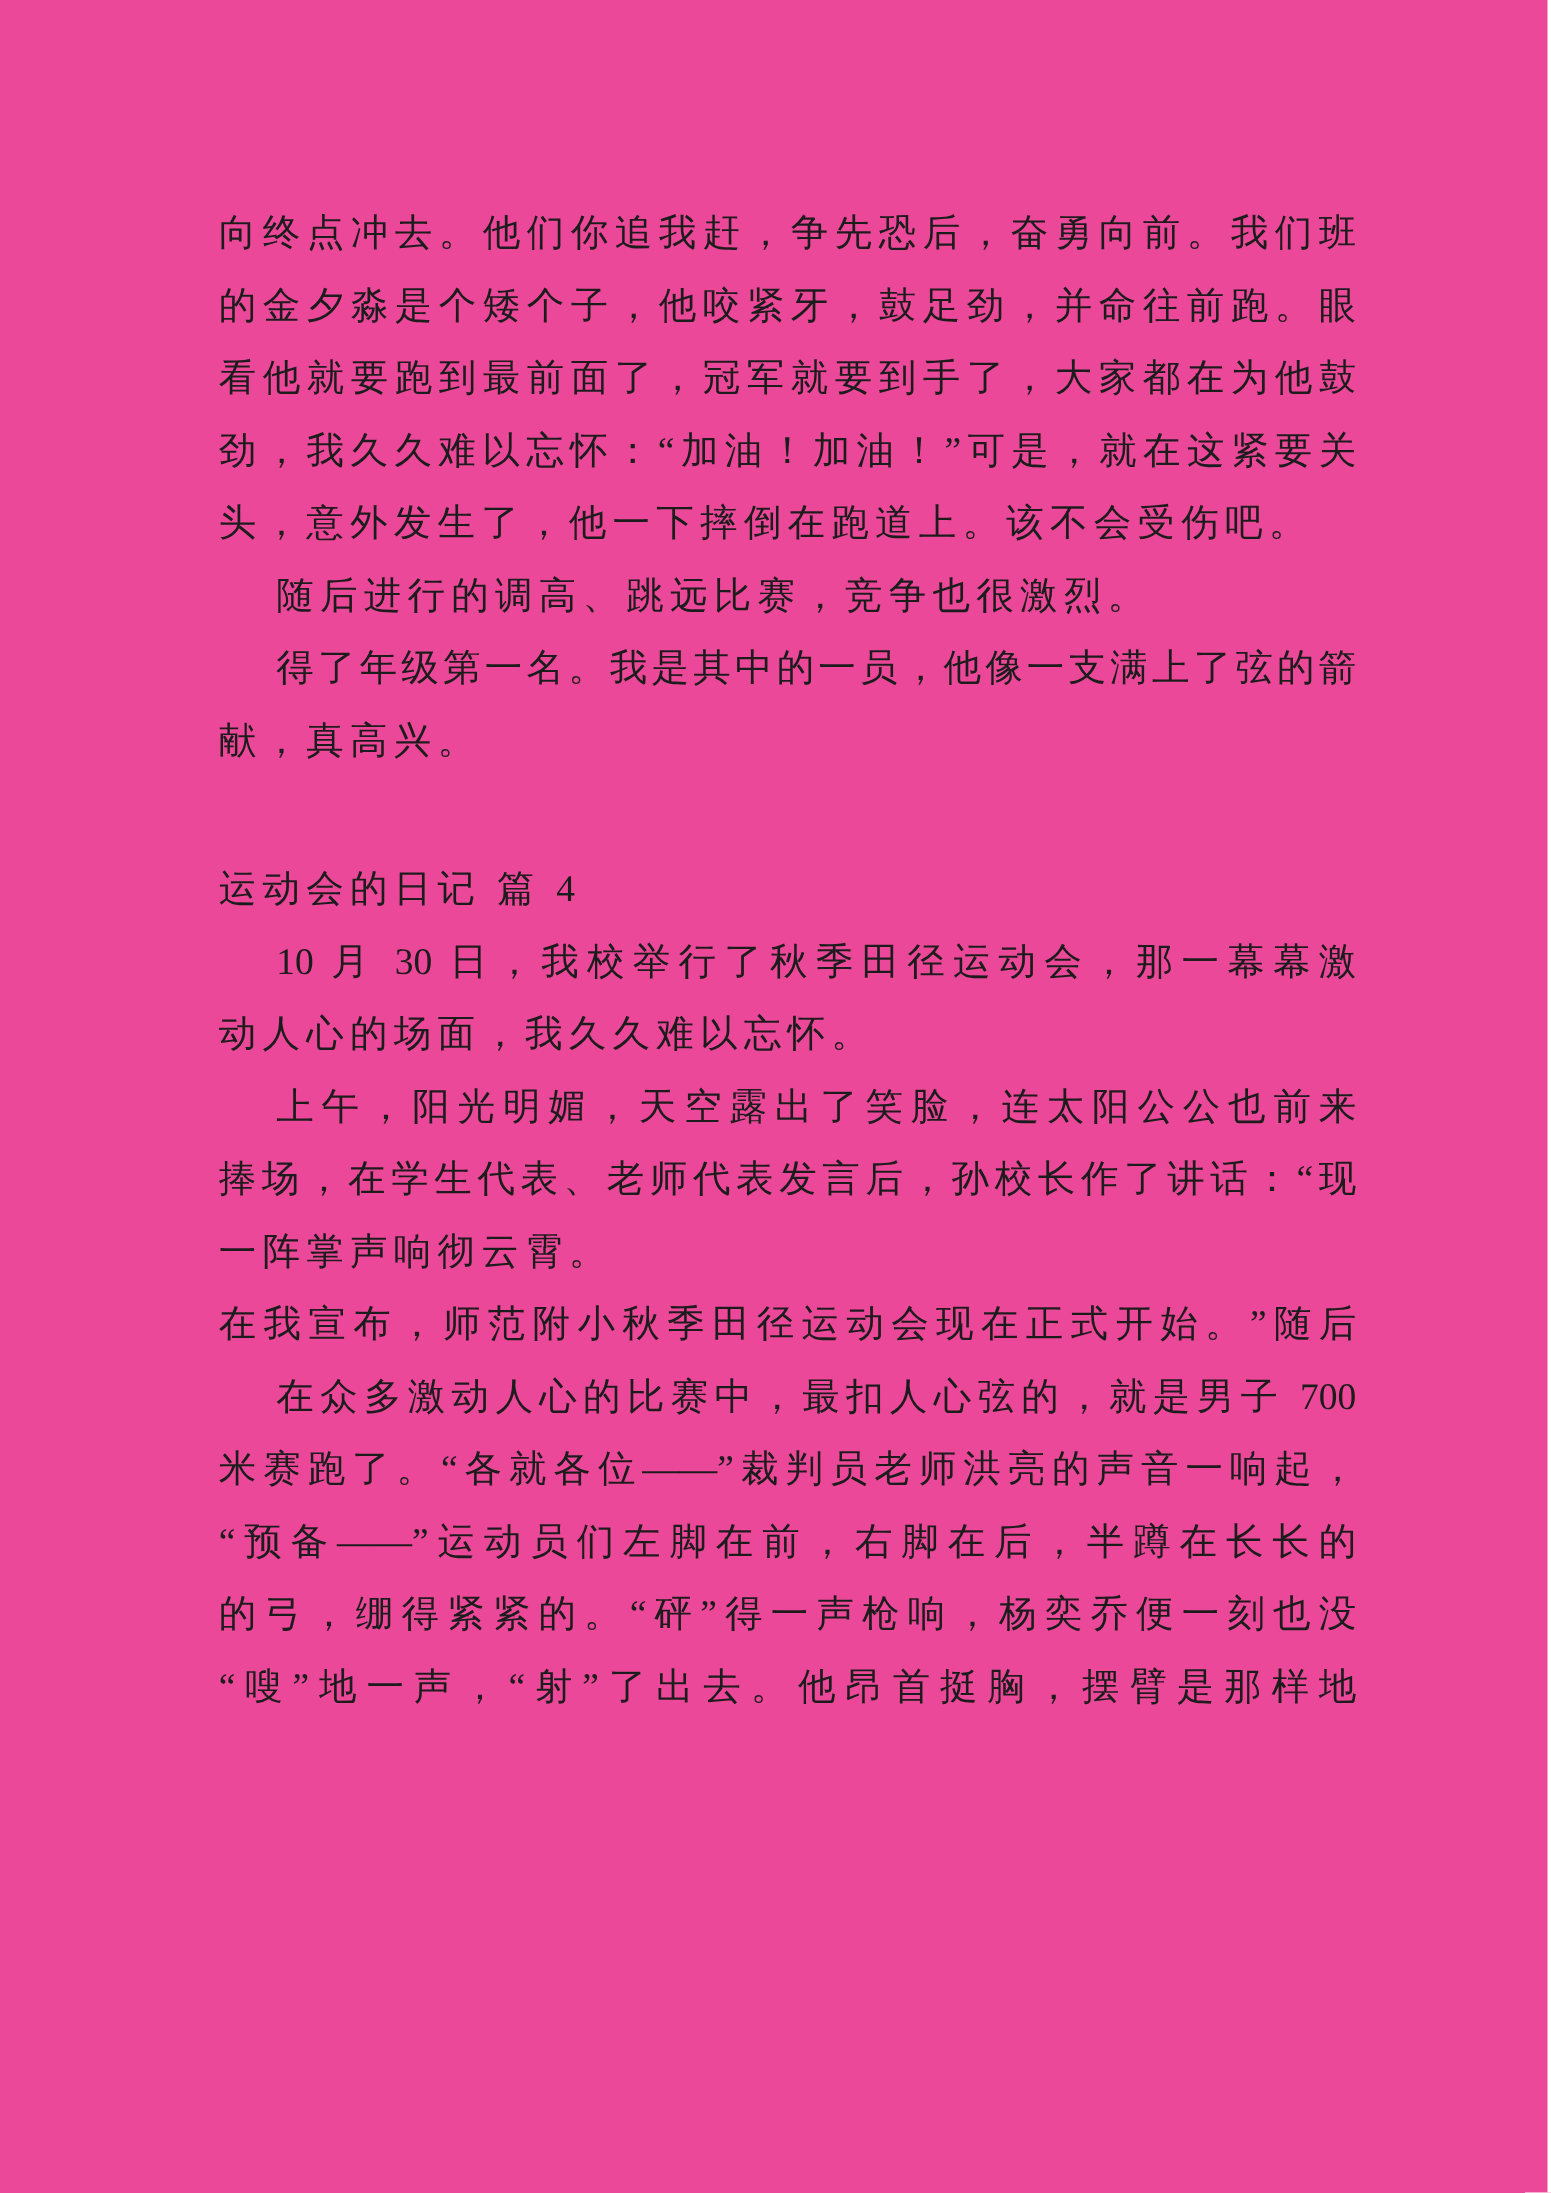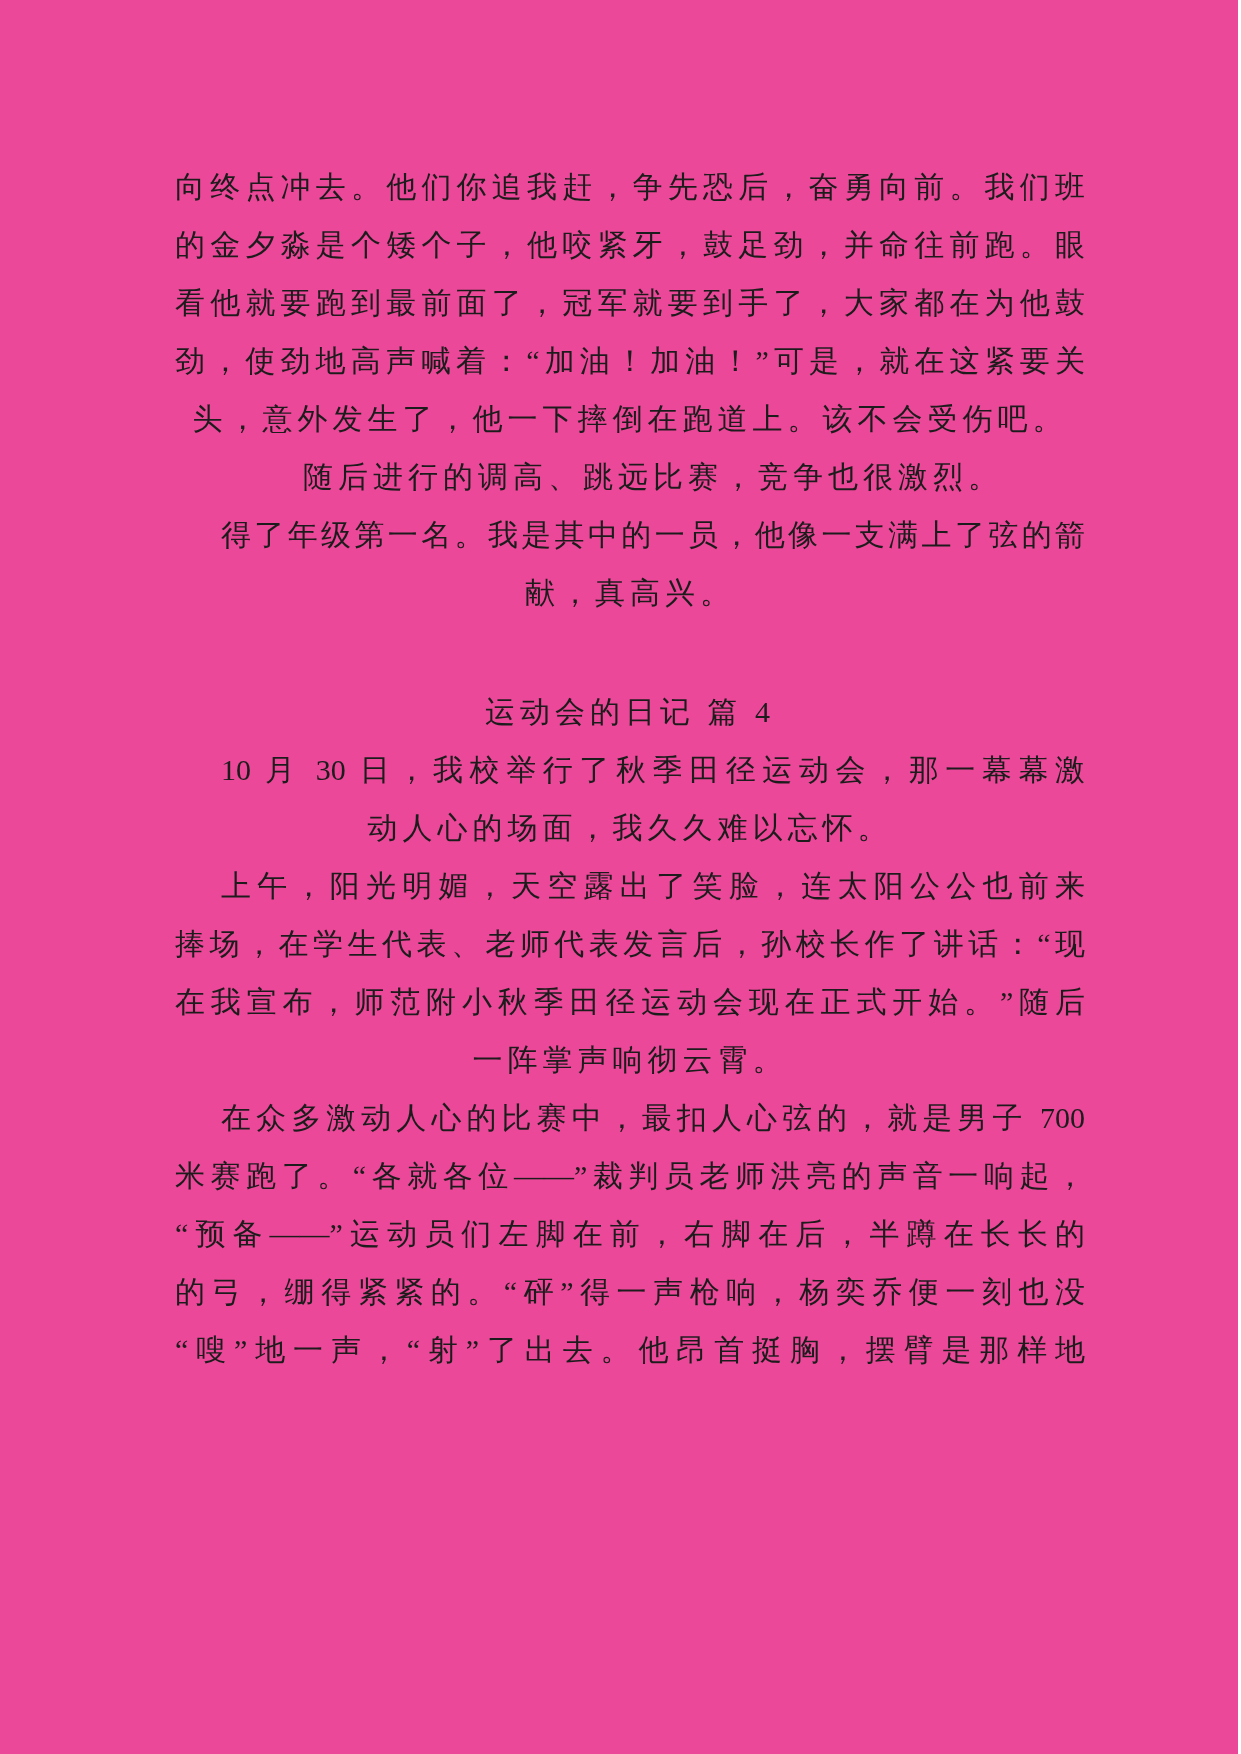--- a/index.html
+++ b/index.html
@@ -18,62 +18,62 @@
     font-family:"Liberation Serif","DejaVu Serif",serif;
     font-size:30px;
     line-height:58px;
     color:#1c1c1c;
   }
   .block{margin:0;}
   .block.heading{margin-top:61px;}
   .line{
     letter-spacing:5px;
     white-space:normal;
-    text-align:center;
+    text-align:left;
   }
   .line.j{
     letter-spacing:normal;
     text-align:justify;
     text-align-last:justify;
   }
   .block.indent .line:first-child{
     text-indent:46px;
   }
 </style>
 </head>
 <body>
 
 <div class="page">
   <div class="content" id="doc-content" style="color: rgb(28, 28, 28);">
       <div class="block paragraph">
         <div class="line j">向终点冲去。他们你追我赶，争先恐后，奋勇向前。我们班</div>
         <div class="line j">的金夕淼是个矮个子，他咬紧牙，鼓足劲，并命往前跑。眼</div>
         <div class="line j">看他就要跑到最前面了，冠军就要到手了，大家都在为他鼓</div>
-        <div class="line j">劲，使劲地高声喊着：“加油！加油！”可是，就在这紧要关</div>
+        <div class="line j">劲，我久久难以忘怀：“加油！加油！”可是，就在这紧要关</div>
         <div class="line">头，意外发生了，他一下摔倒在跑道上。该不会受伤吧。</div>
       </div>
       <div class="block paragraph indent">
         <div class="line">随后进行的调高、跳远比赛，竞争也很激烈。</div>
       </div>
       <div class="block paragraph indent">
         <div class="line j">得了年级第一名。我是其中的一员，他像一支满上了弦的箭</div>
         <div class="line">献，真高兴。</div>
       </div>
       <div class="block heading">
         <div class="line">运动会的日记 篇 4</div>
       </div>
       <div class="block paragraph indent">
         <div class="line j">10 月 30 日，我校举行了秋季田径运动会，那一幕幕激</div>
         <div class="line">动人心的场面，我久久难以忘怀。</div>
       </div>
       <div class="block paragraph indent">
         <div class="line j">上午，阳光明媚，天空露出了笑脸，连太阳公公也前来</div>
         <div class="line j">捧场，在学生代表、老师代表发言后，孙校长作了讲话：“现</div>
+        <div class="line">一阵掌声响彻云霄。</div>
         <div class="line j">在我宣布，师范附小秋季田径运动会现在正式开始。”随后</div>
-        <div class="line">一阵掌声响彻云霄。</div>
       </div>
       <div class="block paragraph indent">
         <div class="line j">在众多激动人心的比赛中，最扣人心弦的，就是男子 700</div>
         <div class="line j">米赛跑了。“各就各位——”裁判员老师洪亮的声音一响起，</div>
         <div class="line j">“预备——”运动员们左脚在前，右脚在后，半蹲在长长的</div>
         <div class="line j">的弓，绷得紧紧的。“砰”得一声枪响，杨奕乔便一刻也没</div>
         <div class="line j">“嗖”地一声，“射”了出去。他昂首挺胸，摆臂是那样地</div>
       </div>
     </div>
 </div>

